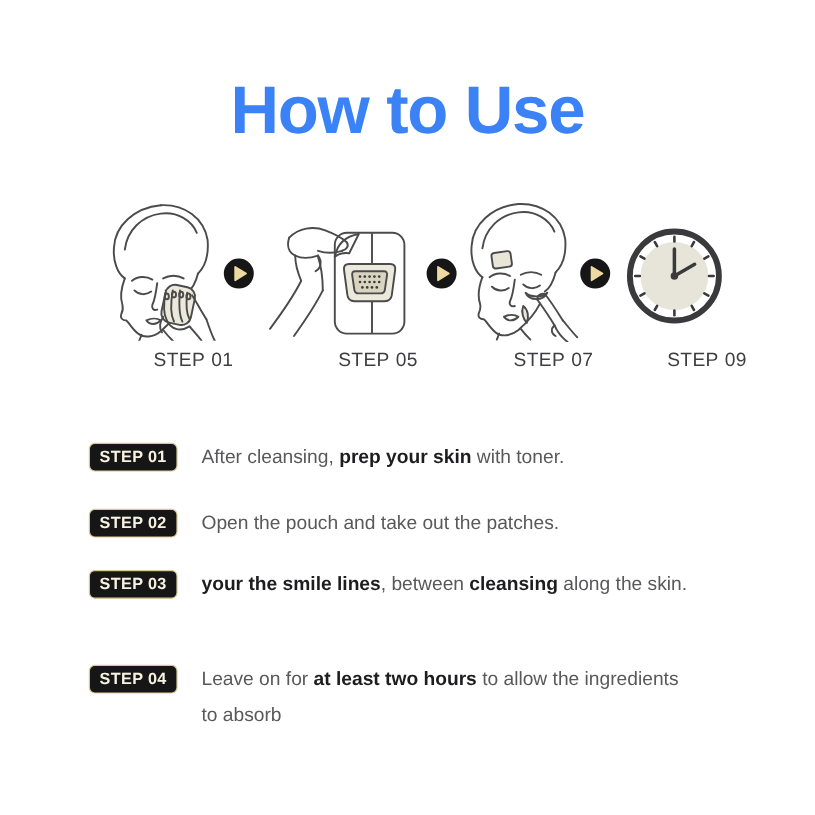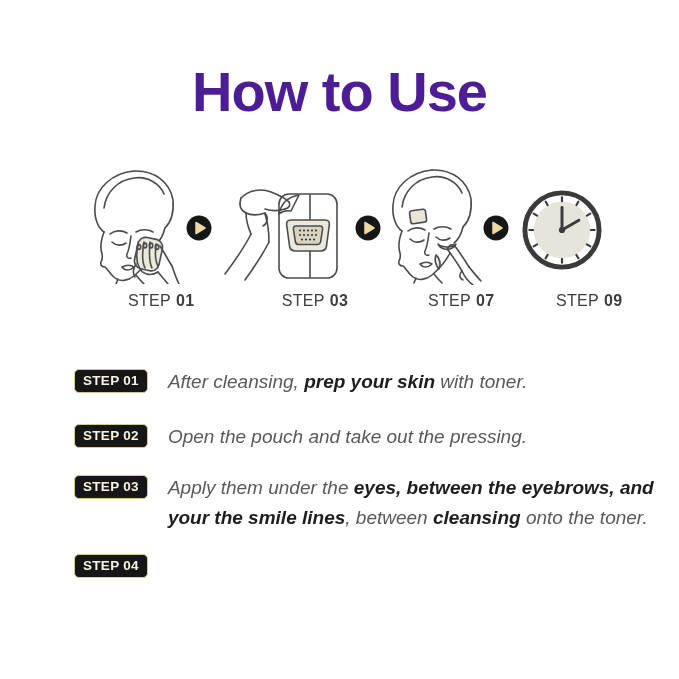--- a/index.html
+++ b/index.html
@@ -2,37 +2,37 @@
 <html><head>
 <meta charset="utf-8">
 <style>
   html,body{margin:0;padding:0;background:#ffffff;}
   .canvas{
     position:relative;width:679px;height:679px;background:#ffffff;overflow:hidden;
     font-family:"Liberation Sans", sans-serif;
   }
   .title{
     position:absolute;top:64px;left:0;right:0;text-align:center;
-    font-size:56px;font-weight:700;color:#4c1d95;letter-spacing:-1px;line-height:1;
+    font-size:56px;font-weight:700;color:#3b82f6;letter-spacing:-1px;line-height:1;
   }
   .art{position:absolute;}
   .arrow{position:absolute;width:26px;height:26px;}
   .step-label{
     position:absolute;top:292px;text-align:center;font-size:16px;color:#3e3e40;
     letter-spacing:.3px;white-space:nowrap;
   }
   .step-label .prefix{font-weight:400;margin-right:5px;margin-left:44px;}
-  .step-label .num{font-weight:700;}
+  .step-label .num{font-weight:400;}
   .irow{position:absolute;left:74px;display:flex;align-items:flex-start;}
   .badge{
     flex:none;background:#161616;color:#f7f2e2;border:1px solid #d9c795;
     border-radius:5px;font-size:13.5px;font-weight:700;letter-spacing:.3px;
     padding:3px 8px 4px;margin-top:2px;white-space:nowrap;
   }
-  .itext{margin-left:20px;font-size:19px;line-height:30px;color:#59595b;font-style:italic;}
+  .itext{margin-left:20px;font-size:16px;line-height:30px;color:#59595b;}
   .iline{white-space:nowrap;}
   .itext .b{font-weight:700;color:#1d1d1f;}
 </style>
 </head>
 <body>
 
 <div class="canvas">
 
   <div class="title">How to Use</div>
 
@@ -167,48 +167,51 @@
       <line x1="42" y1="42" x2="42" y2="19"></line>
       <line x1="42" y1="42" x2="59.3" y2="32"></line>
     </g>
     <circle cx="42" cy="42" r="3.2" fill="#3a3a3c"></circle>
   </svg>
 
   <div class="step-label" style="left:84px;width:98px;">
     <span class="prefix">STEP</span><span class="num">01</span>
   </div>
   <div class="step-label" style="left:233px;width:120px;">
-    <span class="prefix">STEP</span><span class="num">03</span>
+    <span class="prefix">STEP</span><span class="num">05</span>
   </div>
   <div class="step-label" style="left:384px;width:104px;">
     <span class="prefix">STEP</span><span class="num">07</span>
   </div>
   <div class="step-label" style="left:512px;width:100px;">
     <span class="prefix">STEP</span><span class="num">09</span>
   </div>
 
   <div class="irow" style="top:367px;">
     <span class="badge">STEP 01</span>
     <div class="itext">
       <div class="iline"><span>After cleansing, </span><span class="b">prep your skin</span><span> with toner.</span></div>
     </div>
   </div>
 
   <div class="irow" style="top:422px;">
     <span class="badge">STEP 02</span>
     <div class="itext">
-      <div class="iline"><span>Open the pouch and take out the pressing.</span></div>
+      <div class="iline"><span>Open the pouch and take out the patches.</span></div>
     </div>
   </div>
 
   <div class="irow" style="top:473px;">
     <span class="badge">STEP 03</span>
     <div class="itext">
-      <div class="iline"><span>Apply them under the </span><span class="b">eyes, between the eyebrows, and</span></div>
-      <div class="iline"><span class="b">your the smile lines</span><span>, between </span><span class="b">cleansing</span><span> onto the toner.</span></div>
+      <div class="iline"><span class="b">your the smile lines</span><span>, between </span><span class="b">cleansing</span><span> along the skin.</span></div>
     </div>
   </div>
 
   <div class="irow" style="top:552px;">
     <span class="badge">STEP 04</span>
+    <div class="itext">
+      <div class="iline"><span>Leave on for </span><span class="b">at least two hours</span><span> to allow the ingredients</span></div>
+      <div class="iline"><span>to absorb</span></div>
+    </div>
   </div>
 
 </div>
 
 </body></html>

